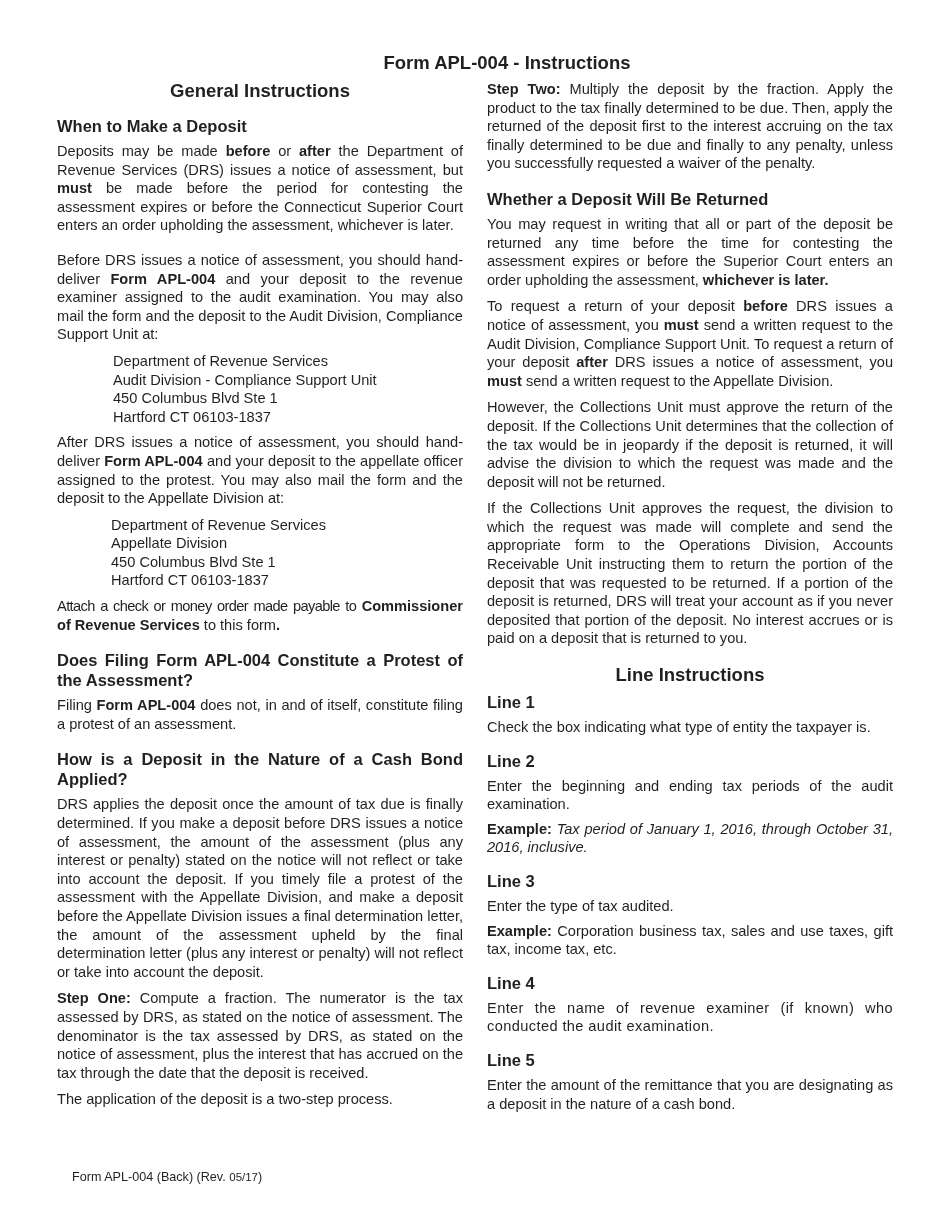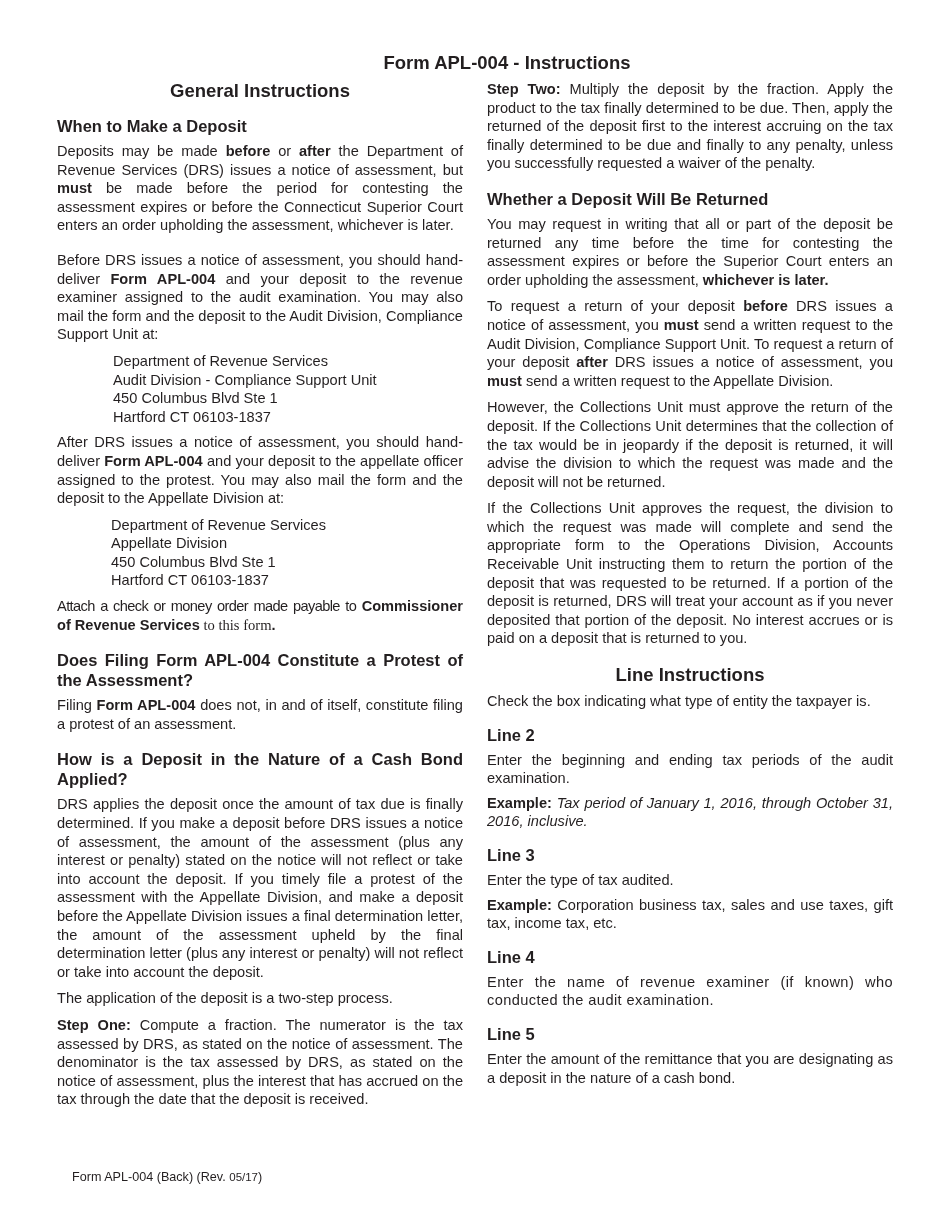--- a/index.html
+++ b/index.html
@@ -66,52 +66,53 @@
       <div>450 Columbus Blvd Ste 1</div>
       <div>Hartford CT 06103-1837</div>
     </div>
     <p><span>After DRS issues a notice of assessment, you should hand-deliver </span><b>Form APL-004</b><span> and your deposit to the appellate officer assigned to the protest. You may also mail the form and the deposit to the Appellate Division at:</span></p>
     <div class="address" style="margin-left:54px;">
       <div>Department of Revenue Services</div>
       <div>Appellate Division</div>
       <div>450 Columbus Blvd Ste 1</div>
       <div>Hartford CT 06103-1837</div>
     </div>
-    <p class="tight"><span>Attach a check or money order made payable to </span><b style="letter-spacing:0;">Commissioner of Revenue Services</b><span style="letter-spacing:0;font-family:Liberation Serif, serif;"> to this form</span><b>.</b></p>
+    <p class="tight"><span>Attach a check or money order made payable to </span><b style="letter-spacing:0;">Commissioner of Revenue Services</b><span style="letter-spacing:0;"> to this form</span><b>.</b></p>
   </div>
 
   <div class="section">
     <h3 class="justify">Does Filing Form APL-004 Constitute a Protest of the Assessment?</h3>
     <p><span>Filing </span><b>Form APL-004</b><span> does not, in and of itself, constitute filing a protest of an assessment.</span></p>
   </div>
 
   <div class="section">
     <h3 class="justify">How is a Deposit in the Nature of a Cash Bond Applied?</h3>
     <p>DRS applies the deposit once the amount of tax due is finally determined. If you make a deposit before DRS issues a notice of assessment, the amount of the assessment (plus any interest or penalty) stated on the notice will not reflect or take into account the deposit. If you timely file a protest of the assessment with the Appellate Division, and make a deposit before the Appellate Division issues a final determination letter, the amount of the assessment upheld by the final determination letter (plus any interest or penalty) will not reflect or take into account the deposit.</p>
+    <p><b>Step One:</b><span> Compute a fraction. The numerator is the tax assessed by DRS, as stated on the notice of assessment. The denominator is the tax assessed by DRS, as stated on the notice of assessment, plus the interest that has accrued on the tax through the date that the deposit is received.</span></p>
     <p>The application of the deposit is a two-step process.</p>
-    <p><b>Step One:</b><span> Compute a fraction. The numerator is the tax assessed by DRS, as stated on the notice of assessment. The denominator is the tax assessed by DRS, as stated on the notice of assessment, plus the interest that has accrued on the tax through the date that the deposit is received.</span></p>
   </div>
 </div>
 
 <div class="col col-right" style="top:80px;">
   <div class="section">
     <p><b>Step Two:</b><span> Multiply the deposit by the fraction. Apply the product to the tax finally determined to be due. Then, apply the returned of the deposit first to the interest accruing on the tax finally determined to be due and finally to any penalty, unless you successfully requested a waiver of the penalty.</span></p>
   </div>
 
   <div class="section">
     <h3>Whether a Deposit Will Be Returned</h3>
     <p><span>You may request in writing that all or part of the deposit be returned any time before the time for contesting the assessment expires or before the Superior Court enters an order upholding the assessment, </span><b>whichever is later.</b></p>
     <p><span>To request a return of your deposit </span><b>before</b><span> DRS issues a notice of assessment, you </span><b>must</b><span> send a written request to the Audit Division, Compliance Support Unit. To request a return of your deposit </span><b>after</b><span> DRS issues a notice of assessment, you </span><b>must</b><span> send a written request to the Appellate Division.</span></p>
     <p>However, the Collections Unit must approve the return of the deposit. If the Collections Unit determines that the collection of the tax would be in jeopardy if the deposit is returned, it will advise the division to which the request was made and the deposit will not be returned.</p>
     <p>If the Collections Unit approves the request, the division to which the request was made will complete and send the appropriate form to the Operations Division, Accounts Receivable Unit instructing them to return the portion of the deposit that was requested to be returned. If a portion of the deposit is returned, DRS will treat your account as if you never deposited that portion of the deposit. No interest accrues or is paid on a deposit that is returned to you.</p>
   </div>
 
   <h2 class="col-title" style="margin-bottom:6px;">Line Instructions</h2>
 
   <div class="line-block">
+    <div class="line-title">Line 1</div>
     <p>Check the box indicating what type of entity the taxpayer is.</p>
   </div>
 
   <div class="line-block">
     <div class="line-title">Line 2</div>
     <p>Enter the beginning and ending tax periods of the audit examination.</p>
     <p><b>Example:</b><i> Tax period of January 1, 2016, through October 31, 2016, inclusive.</i></p>
   </div>
 
   <div class="line-block">

